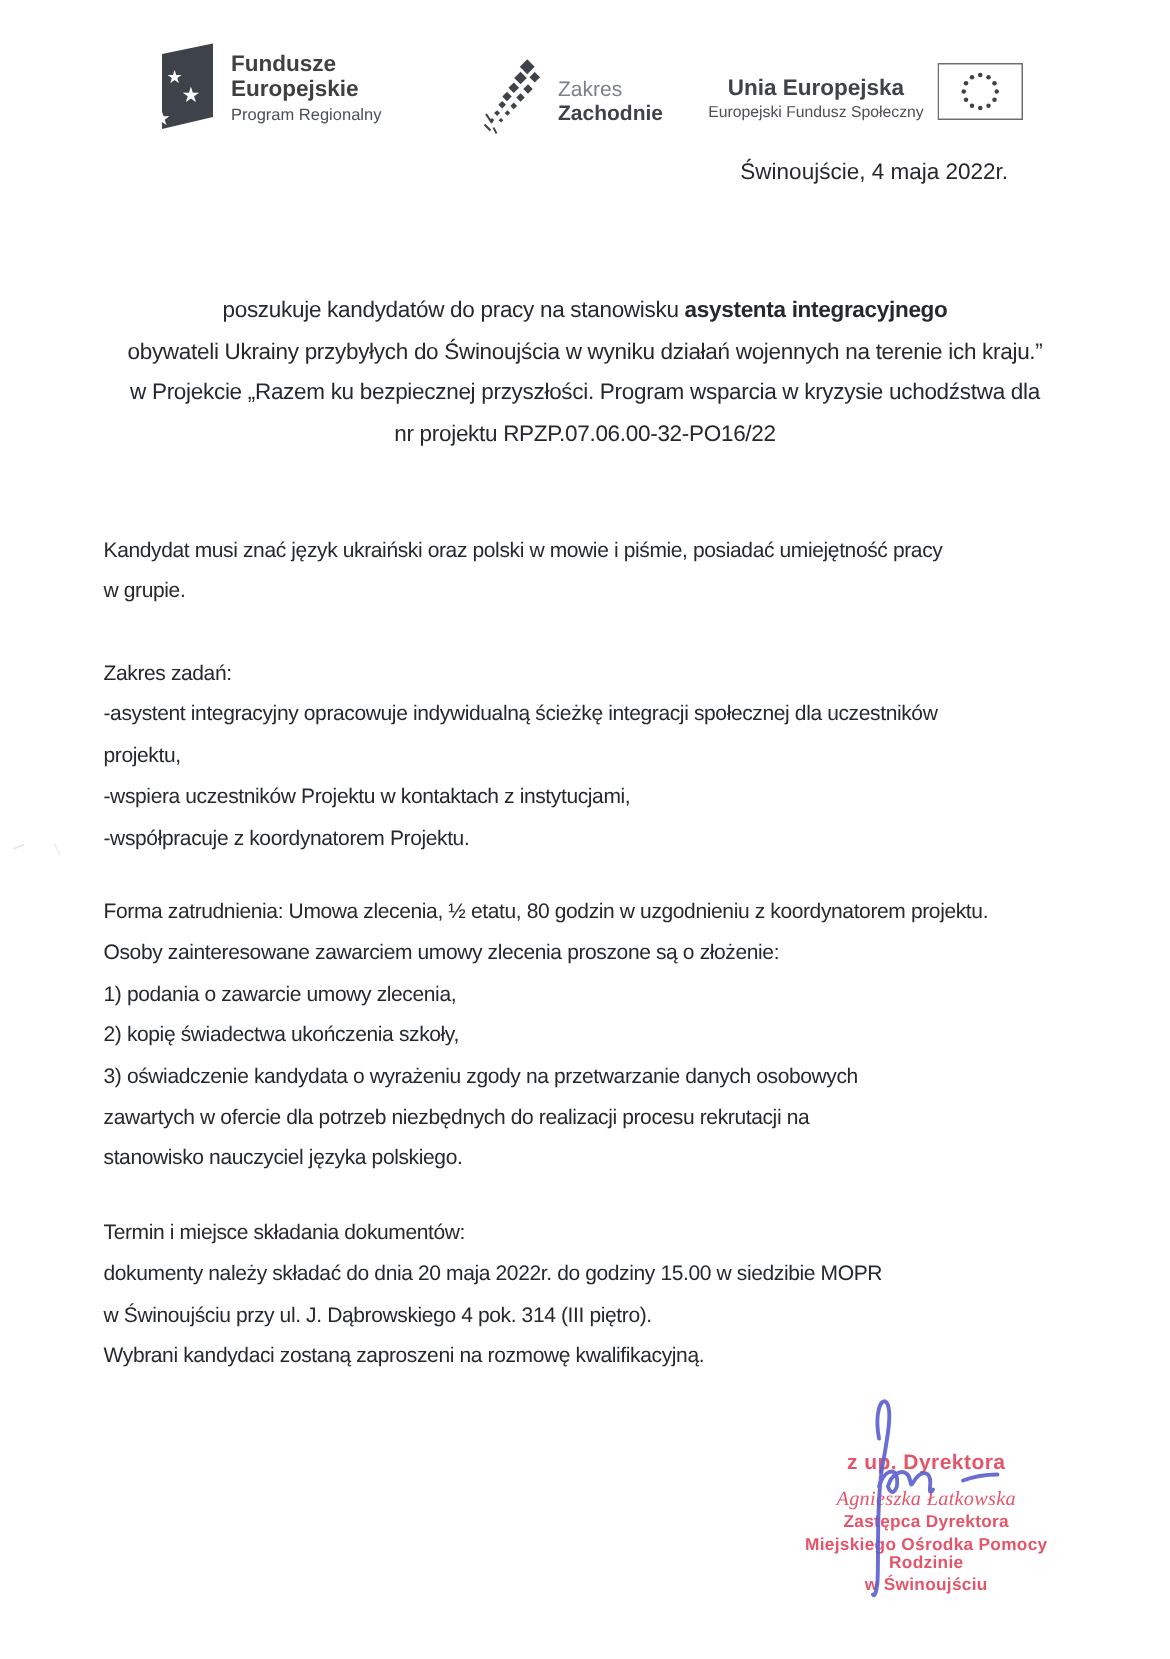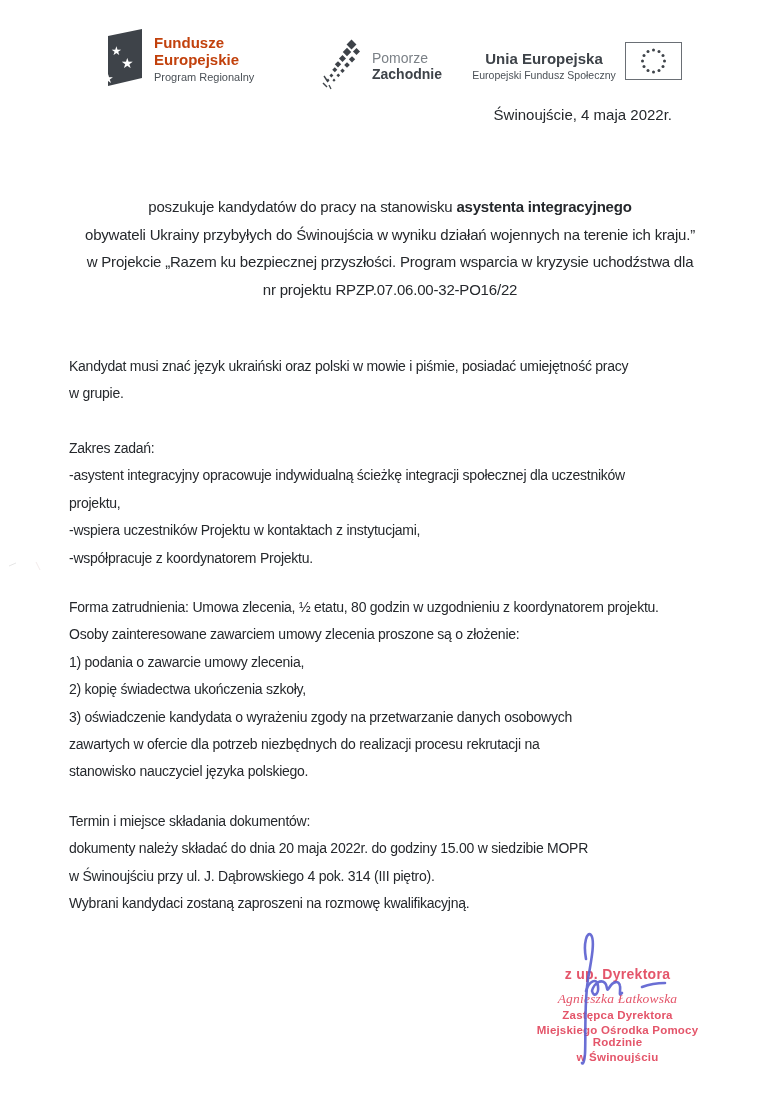--- a/index.html
+++ b/index.html
@@ -7,21 +7,21 @@
     width:780px;height:1106px;background:#ffffff;
     font-family:"Liberation Sans", sans-serif;
     color:#25282c;position:relative;overflow:hidden;
   }
   .page{position:absolute;inset:0;}
 
   
   .logos{position:absolute;left:0;top:0;width:780px;height:110px;}
   .logo-fe{position:absolute;left:106px;top:28px;display:flex;align-items:flex-start;}
   .logo-fe .txt{margin-left:12px;padding-top:6px;}
-  .logo-fe .t1{font-size:15px;font-weight:700;color:#c2410c;line-height:17px;letter-spacing:0;}
+  .logo-fe .t1{font-size:15px;font-weight:700;color:#404040;line-height:17px;letter-spacing:0;}
   .logo-fe .t2{font-size:11px;color:#4a5056;margin-top:3px;}
   .logo-pz{position:absolute;left:322px;top:38px;display:flex;align-items:center;}
   .logo-pz .txt{margin-left:8px;}
   .logo-pz .t1{font-size:14px;color:#7b8187;line-height:16px;}
   .logo-pz .t2{font-size:14px;font-weight:700;color:#3e4349;line-height:16px;}
   .logo-eu{position:absolute;left:470px;top:42px;display:flex;align-items:center;}
   .logo-eu .txt{width:148px;text-align:center;padding-top:4px;}
   .logo-eu .t1{font-size:15px;font-weight:700;color:#3e4349;line-height:17px;}
   .logo-eu .t2{font-size:10.5px;color:#4a5056;margin-top:2px;}
   .logo-eu .flagbox{margin-left:7px;}
@@ -98,21 +98,21 @@
           <rect x="15" y="36" width="2.6" height="2.6" transform="rotate(45 16.3 37.3)"></rect>
           <rect x="8" y="36" width="2.8" height="2.8" transform="rotate(45 9.4 37.4)"></rect>
           <rect x="11" y="41" width="2.2" height="2.2" transform="rotate(45 12 42)"></rect>
           <rect x="5" y="41" width="2.2" height="2.2" transform="rotate(45 6 42)"></rect>
           <path d="M2 38 L6 44" stroke="#3e4349" stroke-width="1.4" fill="none"></path>
           <path d="M1 45 L5 49" stroke="#3e4349" stroke-width="1.4" fill="none"></path>
           <path d="M7 47 L9 51" stroke="#3e4349" stroke-width="1.2" fill="none"></path>
         </svg>
       </span>
       <span class="txt">
-        <div class="t1">Pomorze</div>
+        <div class="t1">Zakres</div>
         <div class="t2">Zachodnie</div>
       </span>
     </div>
 
     <div class="logo-eu">
       <span class="txt">
         <div class="t1">Unia Europejska</div>
         <div class="t2">Europejski Fundusz Społeczny</div>
       </span>
       <span class="flagbox">

